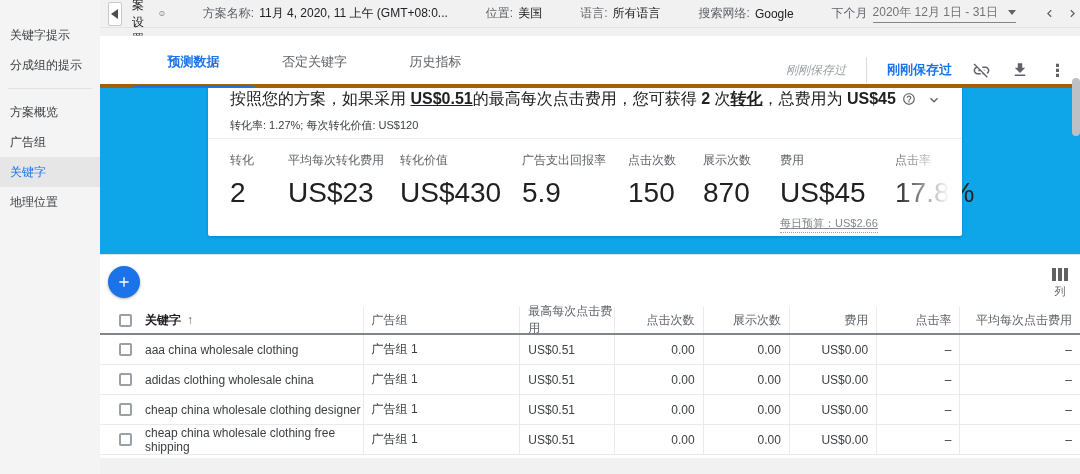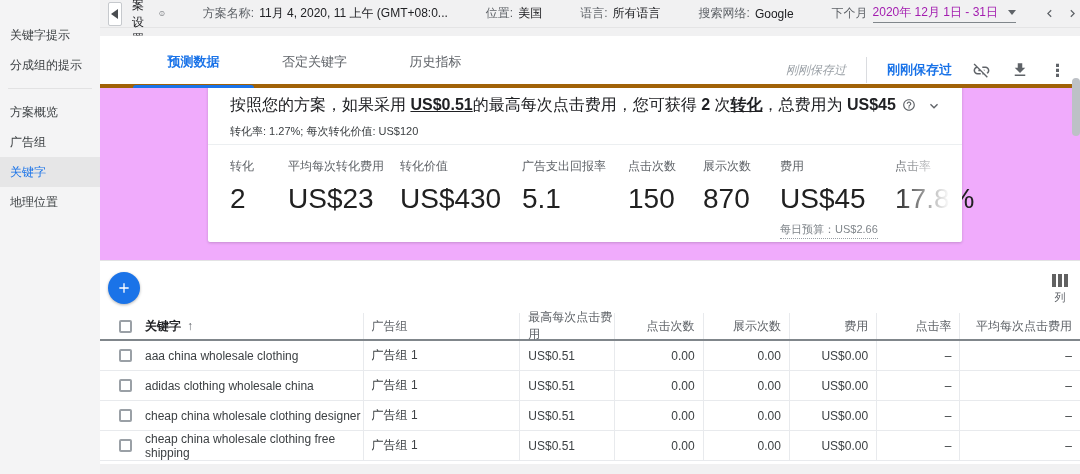--- a/index.html
+++ b/index.html
@@ -13,54 +13,54 @@
   .side-divider { border-top:1px solid #e2e2e3; margin:8px 8px; }
 
   
   .topbar { position:absolute; left:100px; top:0; width:980px; height:28px; display:flex; align-items:center; font-size:12px; border-bottom:1px solid #e4e4e5; z-index:4; }
   .back-btn { margin-left:8px; width:26px; height:24px; background:#fff; border:1px solid #c6c9cd; border-radius:2px; display:flex; align-items:center; justify-content:center; cursor:pointer; }
   .tri-left { width:0; height:0; border-top:5px solid transparent; border-bottom:5px solid transparent; border-right:7px solid #4a4d51; }
   .tb-settings { display:flex; align-items:center; gap:5px; margin-left:10px; color:#202124; cursor:pointer; }
   .tb-group { display:flex; align-items:center; gap:5px; margin-left:38px; white-space:nowrap; }
   .tb-label { color:#5f6368; }
   .tb-value { color:#202124; cursor:pointer; }
-  .tb-period-value { color:#a21caf; border-bottom:1px solid #80868b; padding-bottom:1px; display:flex; align-items:center; gap:10px; cursor:pointer; }
+  .tb-period-value { color:#737373; border-bottom:1px solid #80868b; padding-bottom:1px; display:flex; align-items:center; gap:10px; cursor:pointer; }
   .dd-tri { width:0; height:0; border-left:4px solid transparent; border-right:4px solid transparent; border-top:5px solid #5f6368; }
   .nav-chev { color:#5f6368; cursor:pointer; display:flex; align-items:center; }
   svg.ic { fill:#5f6368; }
 
   
   .tabbar { position:absolute; left:100px; top:36px; width:980px; height:52px; background:#fff; border-bottom:4px solid #a16207; z-index:4; }
   .tabs { display:flex; margin-left:33px; height:52px; }
   .tab { width:121px; display:flex; align-items:center; justify-content:center; font-size:13px; color:#5f6368; position:relative; cursor:pointer; }
   .tab.active { color:#1a73e8; font-weight:700; }
   .tab.active::after { content:""; position:absolute; left:0; right:0; bottom:0; height:3px; background:#1a73e8; border-radius:3px 3px 0 0; }
   .tab-actions { position:absolute; right:14px; top:0; height:68px; display:flex; align-items:center; gap:20px; }
   .saved-status { font-style:italic; color:#9aa0a6; font-size:12px; }
   .v-divider { width:1px; height:26px; background:#dadce0; }
   .create-btn { color:#1a73e8; font-size:13px; font-weight:700; cursor:pointer; }
   .icon-btn { cursor:pointer; display:flex; align-items:center; }
   .kebab { font-size:17px; color:#5f6368; font-weight:700; line-height:1; }
 
   
-  .content { position:absolute; left:100px; top:70px; width:980px; height:394px; background:#f0abfc; }
+  .content { position:absolute; left:100px; top:64px; width:980px; height:394px; background:#0ea5e9; }
 
   
   .summary-card { position:absolute; left:108px; top:8px; width:754px; height:164px; background:#fff; border-radius:2px; box-shadow:0 1px 3px rgba(0,0,0,.18); }
   .headline { position:absolute; left:22px; top:17px; font-size:16px; color:#202124; white-space:nowrap; }
   .hl-b { font-weight:700; }
   .hl-bu { font-weight:700; text-decoration:underline; }
   .help-ic { margin-left:6px; vertical-align:-2px; }
   .card-chevron { position:absolute; right:20px; top:20px; cursor:pointer; }
   .subline { position:absolute; left:22px; top:46px; font-size:11px; color:#3c4043; }
   .card-divider { position:absolute; left:0; right:0; top:66px; border-top:1px solid #eceff1; }
   .metric { position:absolute; top:80px; white-space:nowrap; }
   .m-label { font-size:12px; color:#5f6368; margin-bottom:8px; }
   .m-value { font-size:28px; color:#212121; }
-  .m-sub { display:inline-block; font-size:11px; color:#80868b; margin-top:7px; border-bottom:1px dotted #9aa0a6; padding-bottom:1px; cursor:pointer; }
+  .m-sub { display:inline-block; font-size:11px; color:#80868b; margin-top:7px; border-bottom:1px dotted #9aa0a6; padding-bottom:1px; cursor:pointer;text-decoration:underline; }
   .fade-overlay { position:absolute; top:68px; left:686px; width:68px; height:94px; background:linear-gradient(90deg, rgba(255,255,255,0) 0%, #ffffff 82%); pointer-events:none; }
 
   
   .table-card { position:absolute; left:0; top:190px; width:980px; height:204px; background:#fff; overflow:hidden; border-top:1px solid #e3e3e4; }
   .table-toolbar { position:relative; height:52px; }
   .fab { position:absolute; left:8px; top:11px; width:32px; height:32px; border-radius:50%; background:#1a73e8; display:flex; align-items:center; justify-content:center; box-shadow:0 1px 3px rgba(0,0,0,.3); cursor:pointer; }
   .columns-btn { position:absolute; right:12px; top:13px; text-align:center; font-size:11px; color:#5f6368; cursor:pointer; }
   .columns-icon { display:flex; gap:2px; justify-content:center; margin-bottom:3px; }
   .columns-icon span { width:4px; height:13px; background:#616161; }
   .t-row { display:flex; height:30px; align-items:center; border-bottom:1px solid #e8eaed; font-size:12px; color:#3c4043; }
@@ -187,21 +187,21 @@
       <div class="metric" style="left:80px;">
         <div class="m-label">平均每次转化费用</div>
         <div class="m-value">US$23</div>
       </div>
       <div class="metric" style="left:192px;">
         <div class="m-label">转化价值</div>
         <div class="m-value">US$430</div>
       </div>
       <div class="metric" style="left:314px;">
         <div class="m-label">广告支出回报率</div>
-        <div class="m-value">5.1</div>
+        <div class="m-value">5.9</div>
       </div>
       <div class="metric" style="left:420px;">
         <div class="m-label">点击次数</div>
         <div class="m-value">150</div>
       </div>
       <div class="metric" style="left:495px;">
         <div class="m-label">展示次数</div>
         <div class="m-value">870</div>
       </div>
       <div class="metric" style="left:572px;">

